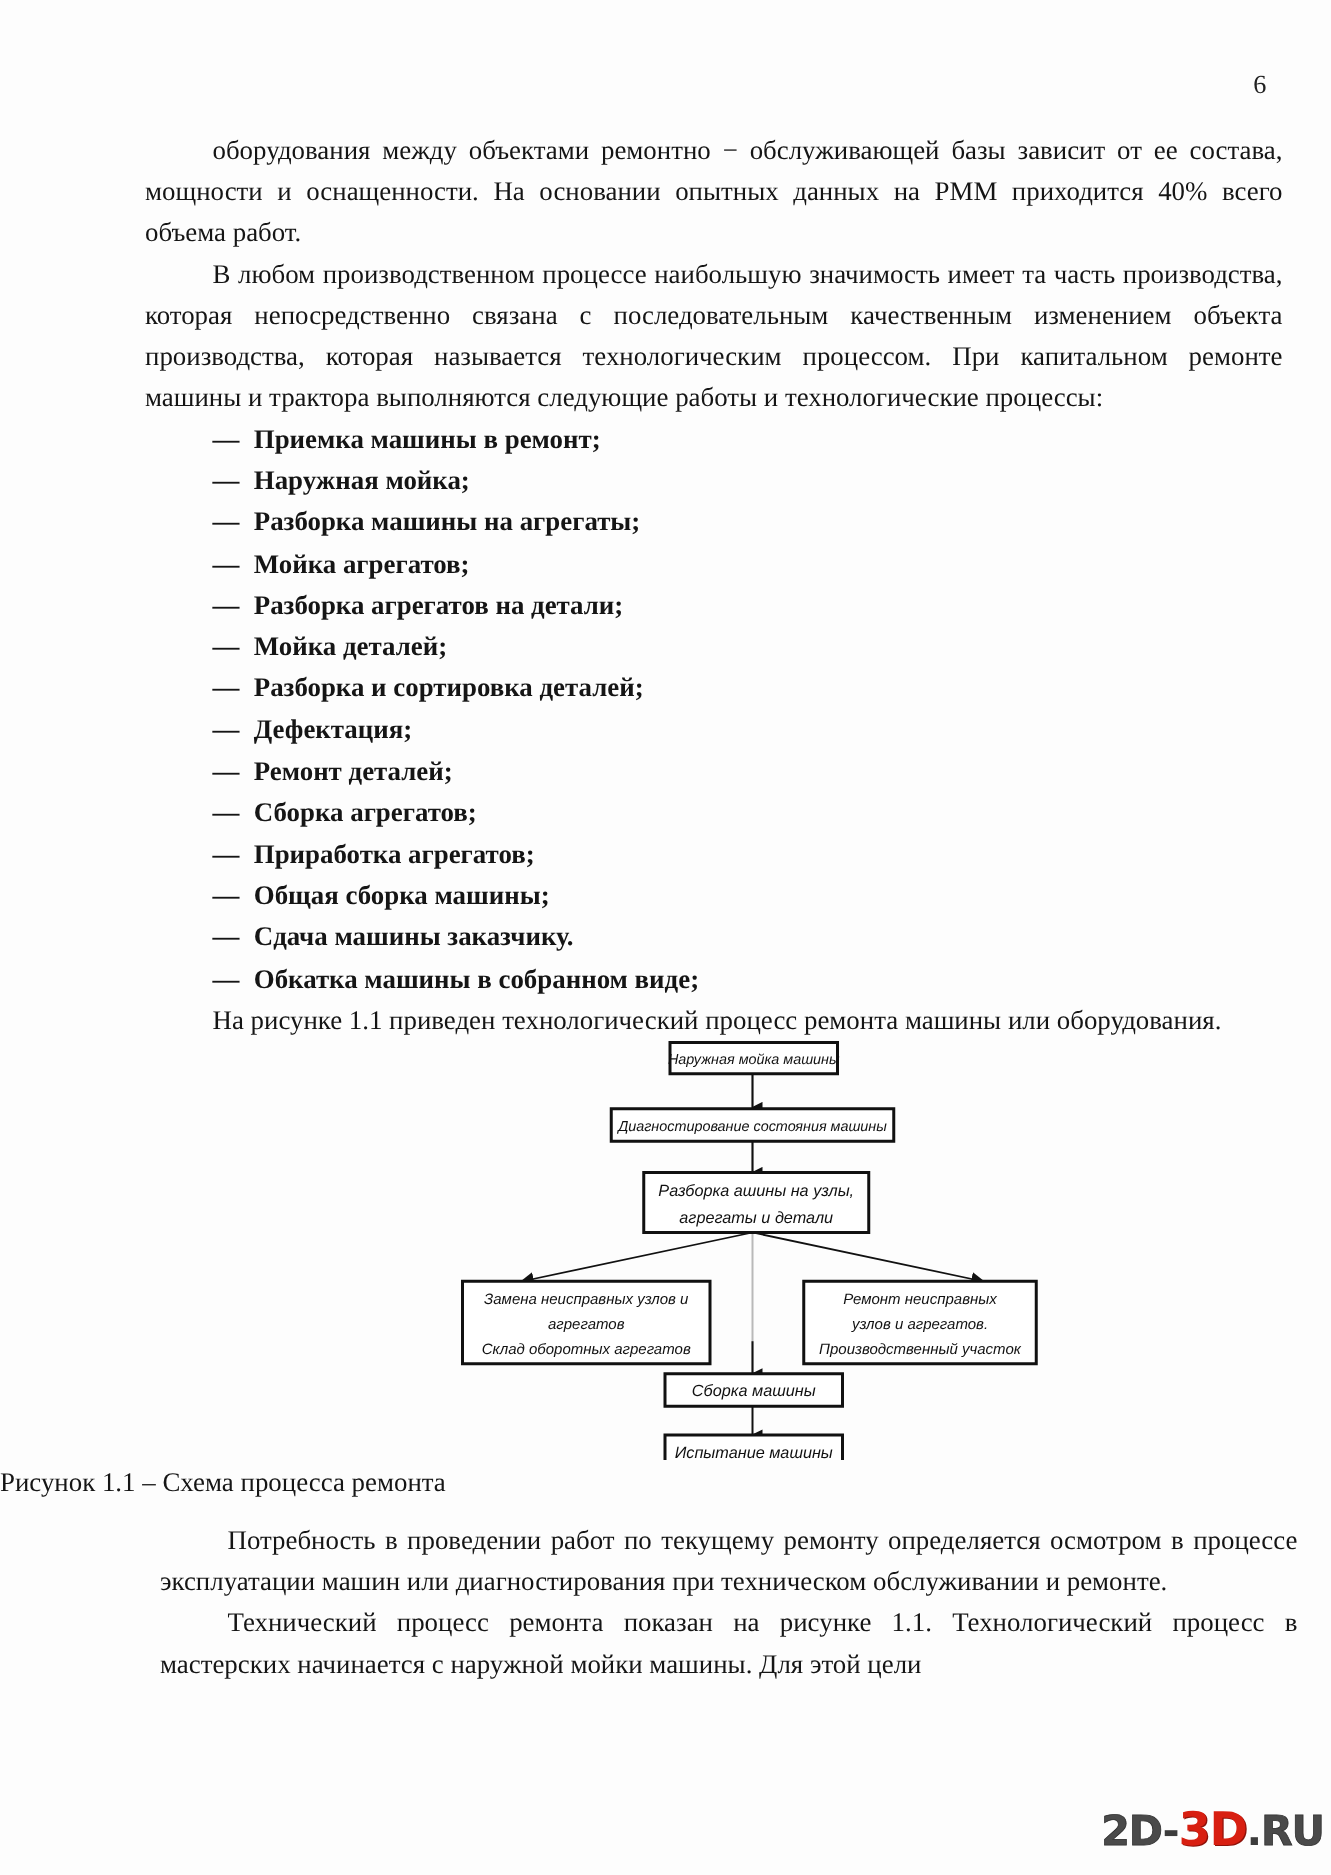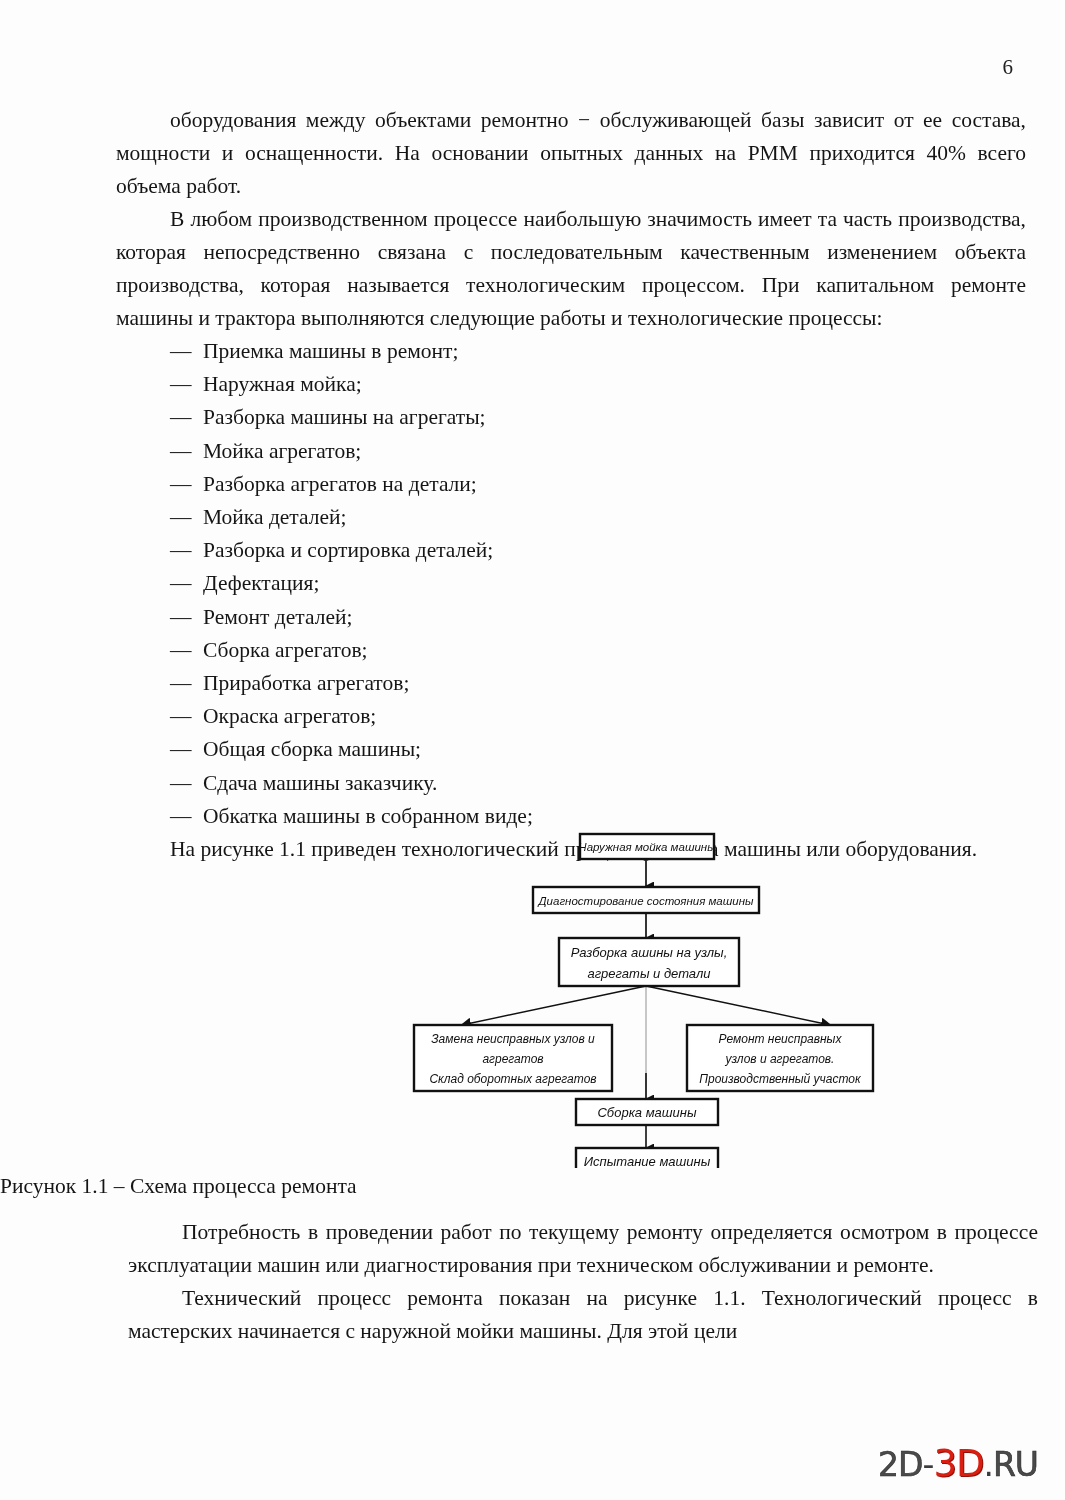--- a/index.html
+++ b/index.html
@@ -54,35 +54,35 @@
     list-style: none;
     margin: 0;
     padding: 0;
   }
   ul.proc-list li {
     font-size: 21.5px;
     line-height: 33.2px;
     padding-left: 54px;
     white-space: nowrap;
     color: #151515;
+    font-weight: bold;
   }
   ul.proc-list li .dash {
     display: inline-block;
     width: 26px;
     margin-right: 7px;
   }
 
   
   .figure {
     position: absolute;
     left: 0;
     top: 828px;
     width: 927px;
     height: 340px;
-    margin-left: 44px;
   }
   .figure svg { display: block; }
 
   .fig-caption {
     position: absolute;
     top: 1174px;
     left: 0;
     width: 1065px;
     font-size: 21.5px;
     color: #151515;
@@ -92,24 +92,24 @@
   .content-lower {
     position: absolute;
     left: 128px;
     top: 1216px;
     width: 910px;
   }
 
   
   .watermark {
     position: absolute;
-    right: 27px;
+    right: 6px;
     bottom: 18px;
     font-family: "DejaVu Sans", sans-serif;
-    font-weight: normal;
+    font-weight: bold;
     font-size: 33px;
     letter-spacing: -1px;
     line-height: 1;
     user-select: none;
   }
   .watermark .wm-2d {
     color: #4a4a4a;
     -webkit-text-stroke: 0.6px #2b2b2b;
   }
   .watermark .wm-dash { color: #3c3c3c; }
@@ -140,21 +140,20 @@
       <li><span class="dash">—</span><span>Наружная мойка;</span></li>
       <li><span class="dash">—</span><span>Разборка машины на агрегаты;</span></li>
       <li><span class="dash">—</span><span>Мойка агрегатов;</span></li>
       <li><span class="dash">—</span><span>Разборка агрегатов на детали;</span></li>
       <li><span class="dash">—</span><span>Мойка деталей;</span></li>
       <li><span class="dash">—</span><span>Разборка и сортировка деталей;</span></li>
       <li><span class="dash">—</span><span>Дефектация;</span></li>
       <li><span class="dash">—</span><span>Ремонт деталей;</span></li>
       <li><span class="dash">—</span><span>Сборка агрегатов;</span></li>
       <li><span class="dash">—</span><span>Приработка агрегатов;</span></li>
-      <li><span class="dash">—</span><span>Окраска агрегатов;</span></li>
       <li><span class="dash">—</span><span>Общая сборка машины;</span></li>
       <li><span class="dash">—</span><span>Сдача машины заказчику.</span></li>
       <li><span class="dash">—</span><span>Обкатка машины в собранном виде;</span></li>
     </ul>
 
     <p class="body-par">На рисунке 1.1 приведен технологический процесс ремонта машины или оборудования.</p>
   </div>
 
   <div class="figure">
     <svg width="1065" height="340" viewBox="0 0 1065 340" xmlns="http://www.w3.org/2000/svg">

